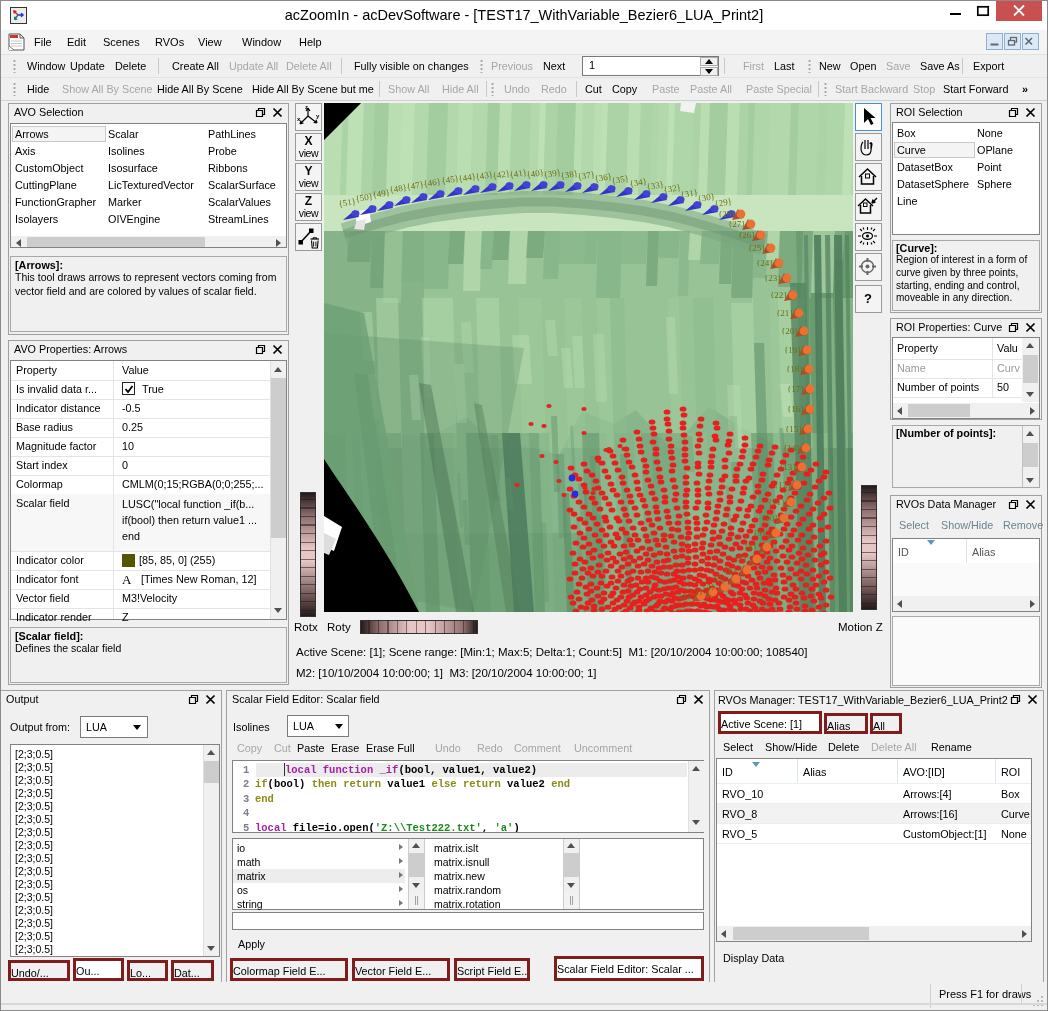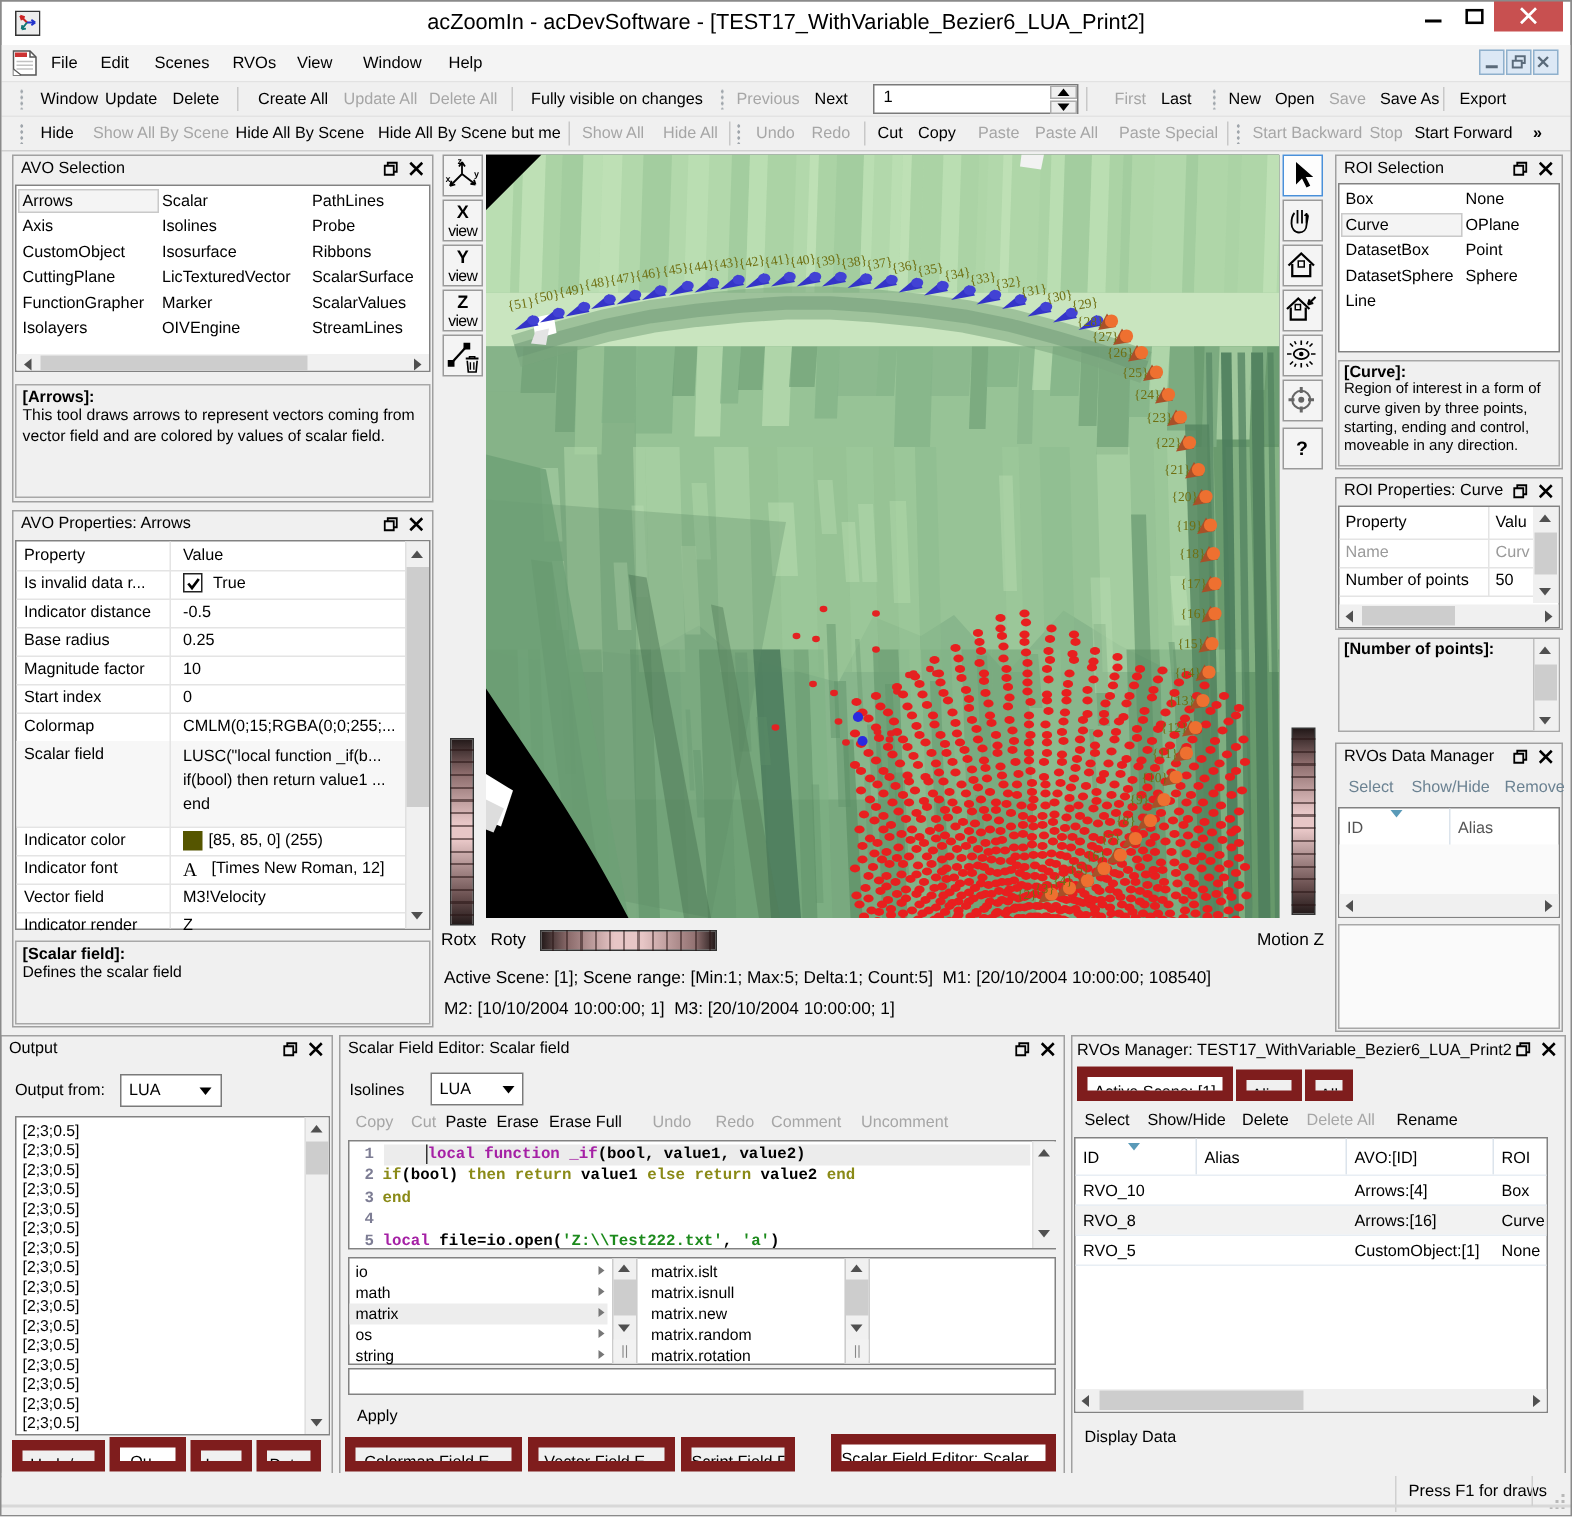--- a/index.html
+++ b/index.html
@@ -18,21 +18,21 @@
 .pico{position:absolute;width:11px;height:11px}
 .whitebox{position:absolute;background:#fff;border:1px solid #828282}
 .graybox{position:absolute;background:#f0f0f0;border:1px solid #a8a8a8}
 .deschead{font-weight:bold;font-size:10.8px}
 .desc{font-size:10.5px;line-height:13.5px}
 .li{position:absolute;font-size:10.8px;white-space:nowrap}
 .sel{background:#f4f4f4;border:1px solid #c9c9c9}
 .thumbh{position:absolute;background:#cdcdcd}
 .thumbv{position:absolute;background:#cdcdcd}
 .arr{position:absolute;width:0;height:0}
-.tabb{position:absolute;height:22px;background:#f0f0f0;border:7px solid #7f1d1d;text-align:center;font-size:10.8px;line-height:20px;white-space:nowrap;overflow:hidden}
+.tabb{position:absolute;height:22px;background:#f0f0f0;border:3px solid #7f1d1d;text-align:left;font-size:10.8px;line-height:20px;white-space:nowrap;overflow:hidden}
 .tabact{background:#fff;z-index:3}
 .vbtn{position:absolute;width:27px;height:28px;background:#f4f4f4;border:1px solid #9a9a9a}
 .code{position:absolute;font-family:"Liberation Mono",monospace;font-size:10.5px;font-weight:bold;white-space:pre;line-height:14.4px}
 .kw1{color:#a520a5}.kw2{color:#8a8a17}.str{color:#1c8a1c}.lnum{color:#7d7d94}
 </style></head><body>
 <div class="abs" style="left:0;top:0;width:1048px;height:1011px;border:1px solid #8a8a8a;z-index:50;pointer-events:none"></div>
 <div class="abs titlebar">
     <div class="apptitle">acZoomIn - acDevSoftware - [TEST17_WithVariable_Bezier6_LUA_Print2]</div>
   </div>
 <svg class="abs" style="left:10px;top:7px" width="17" height="17" viewBox="0 0 17 17">

